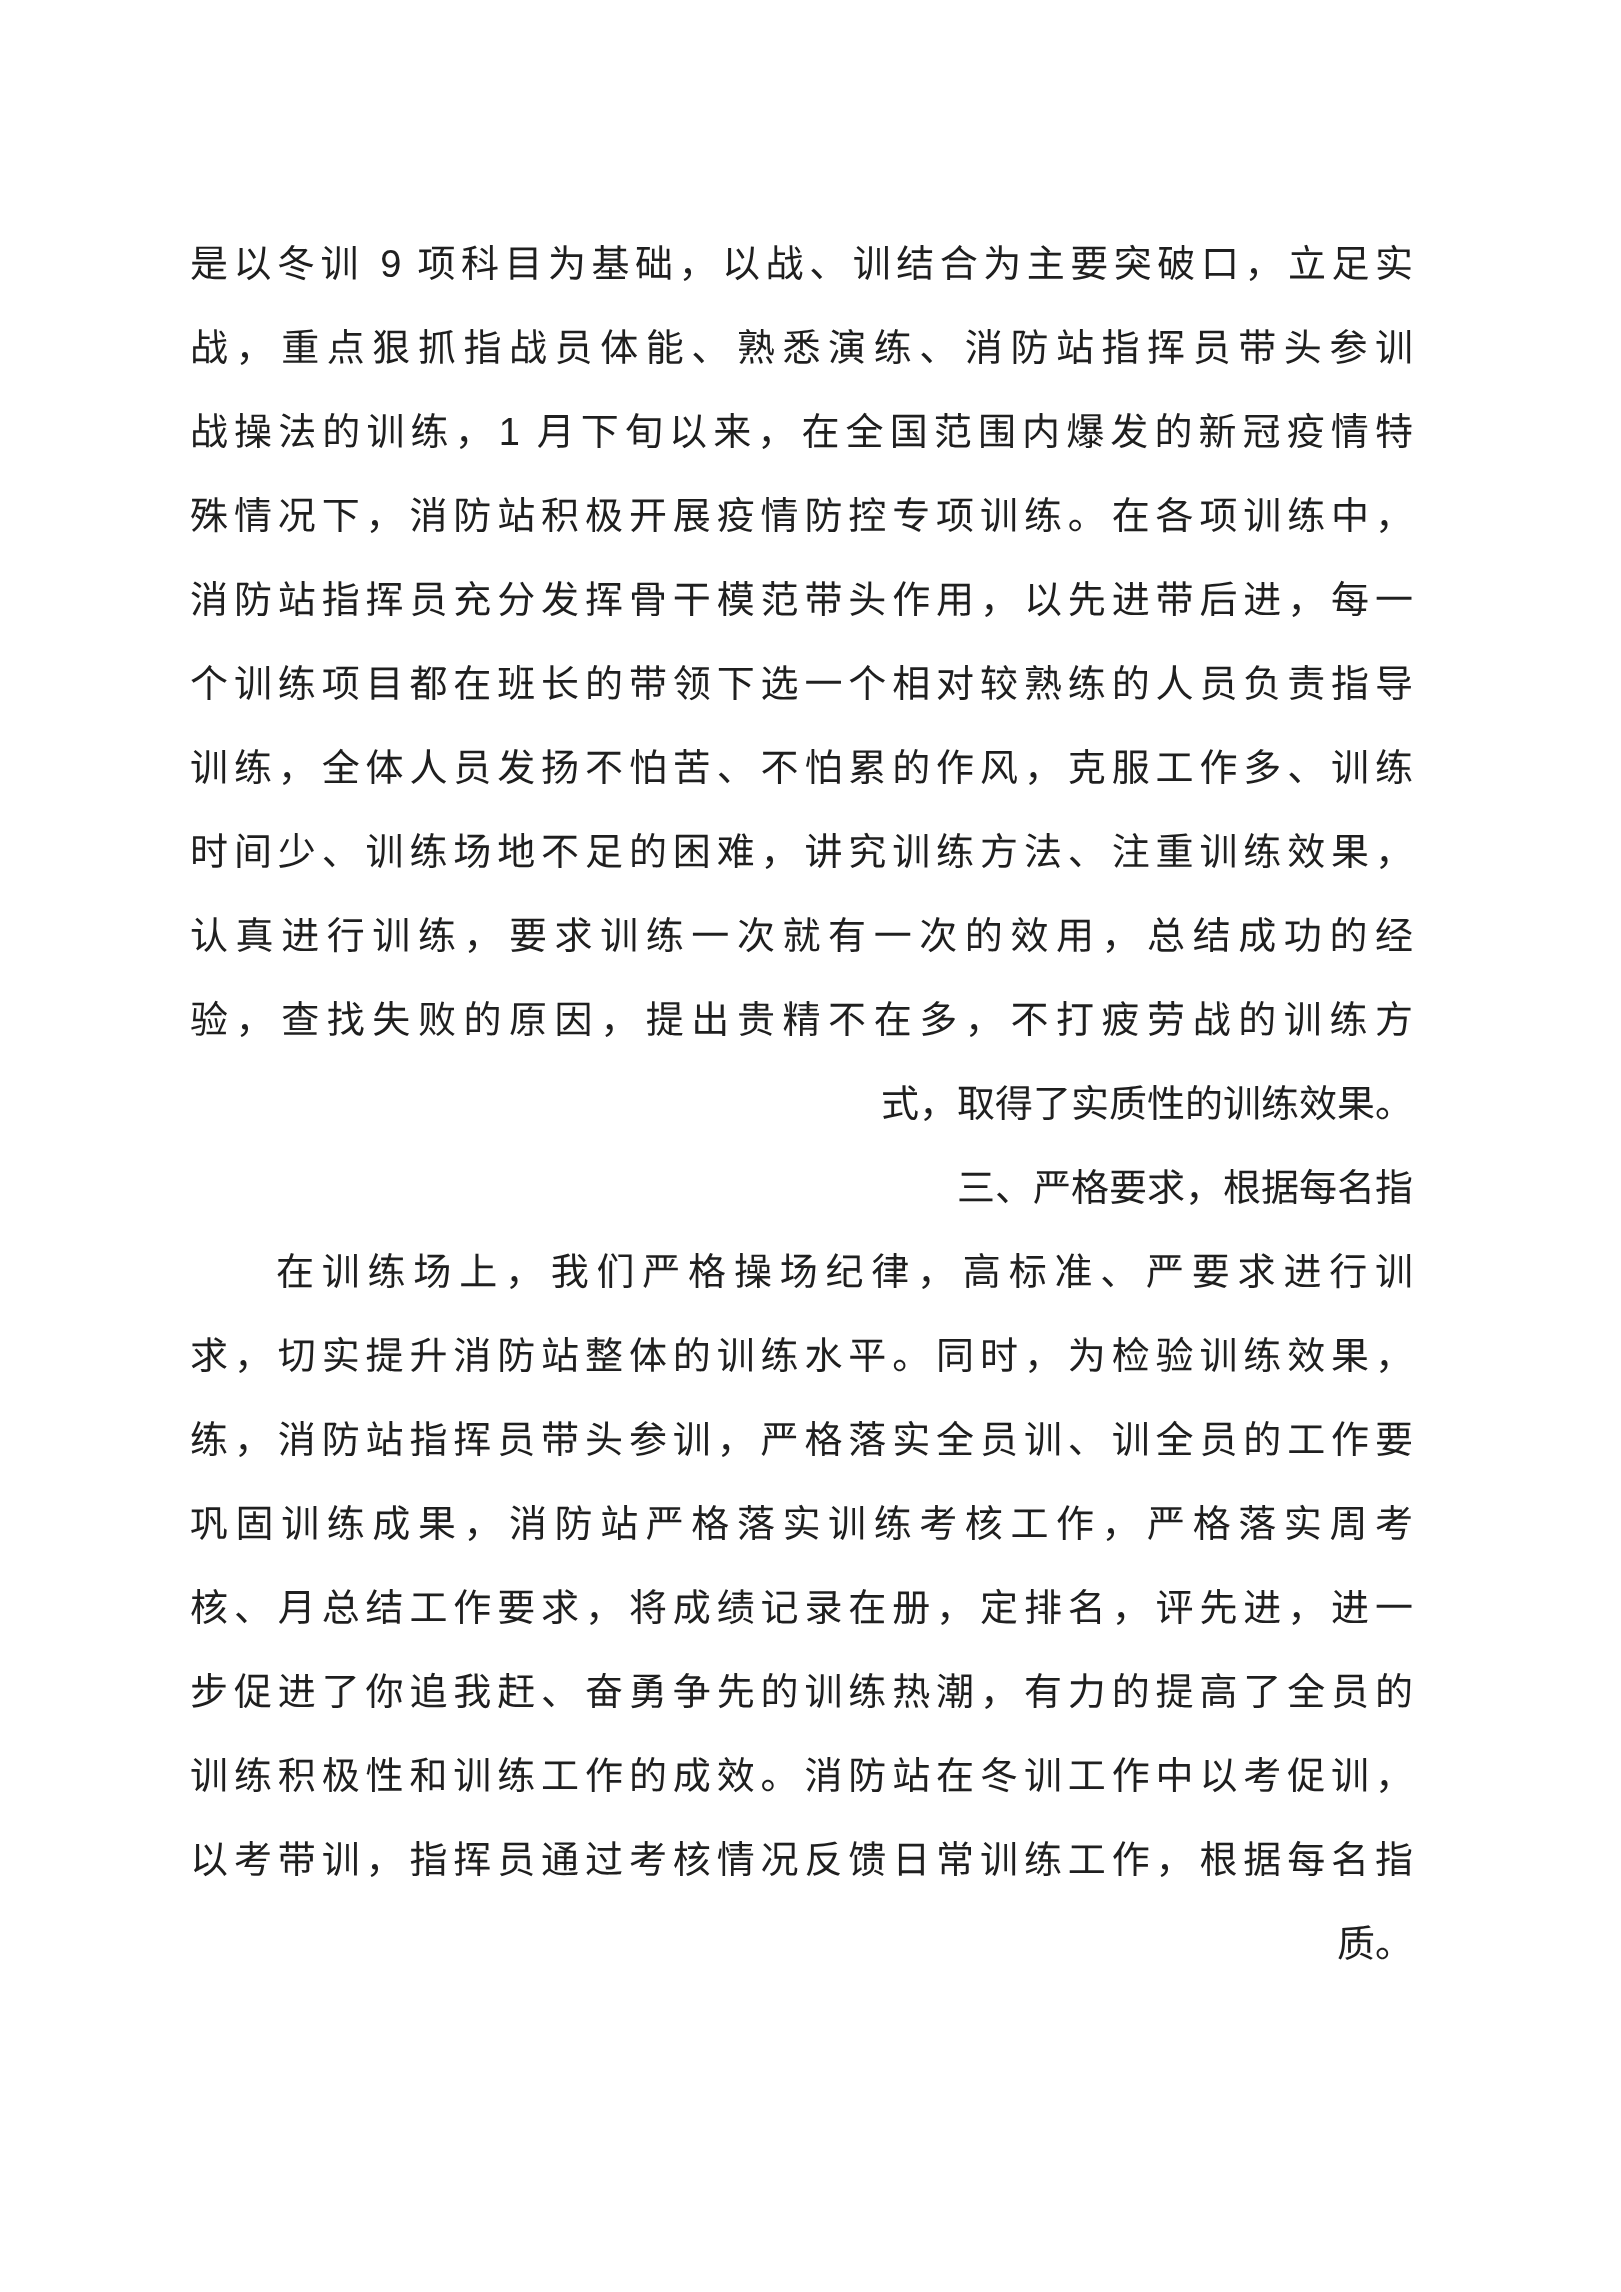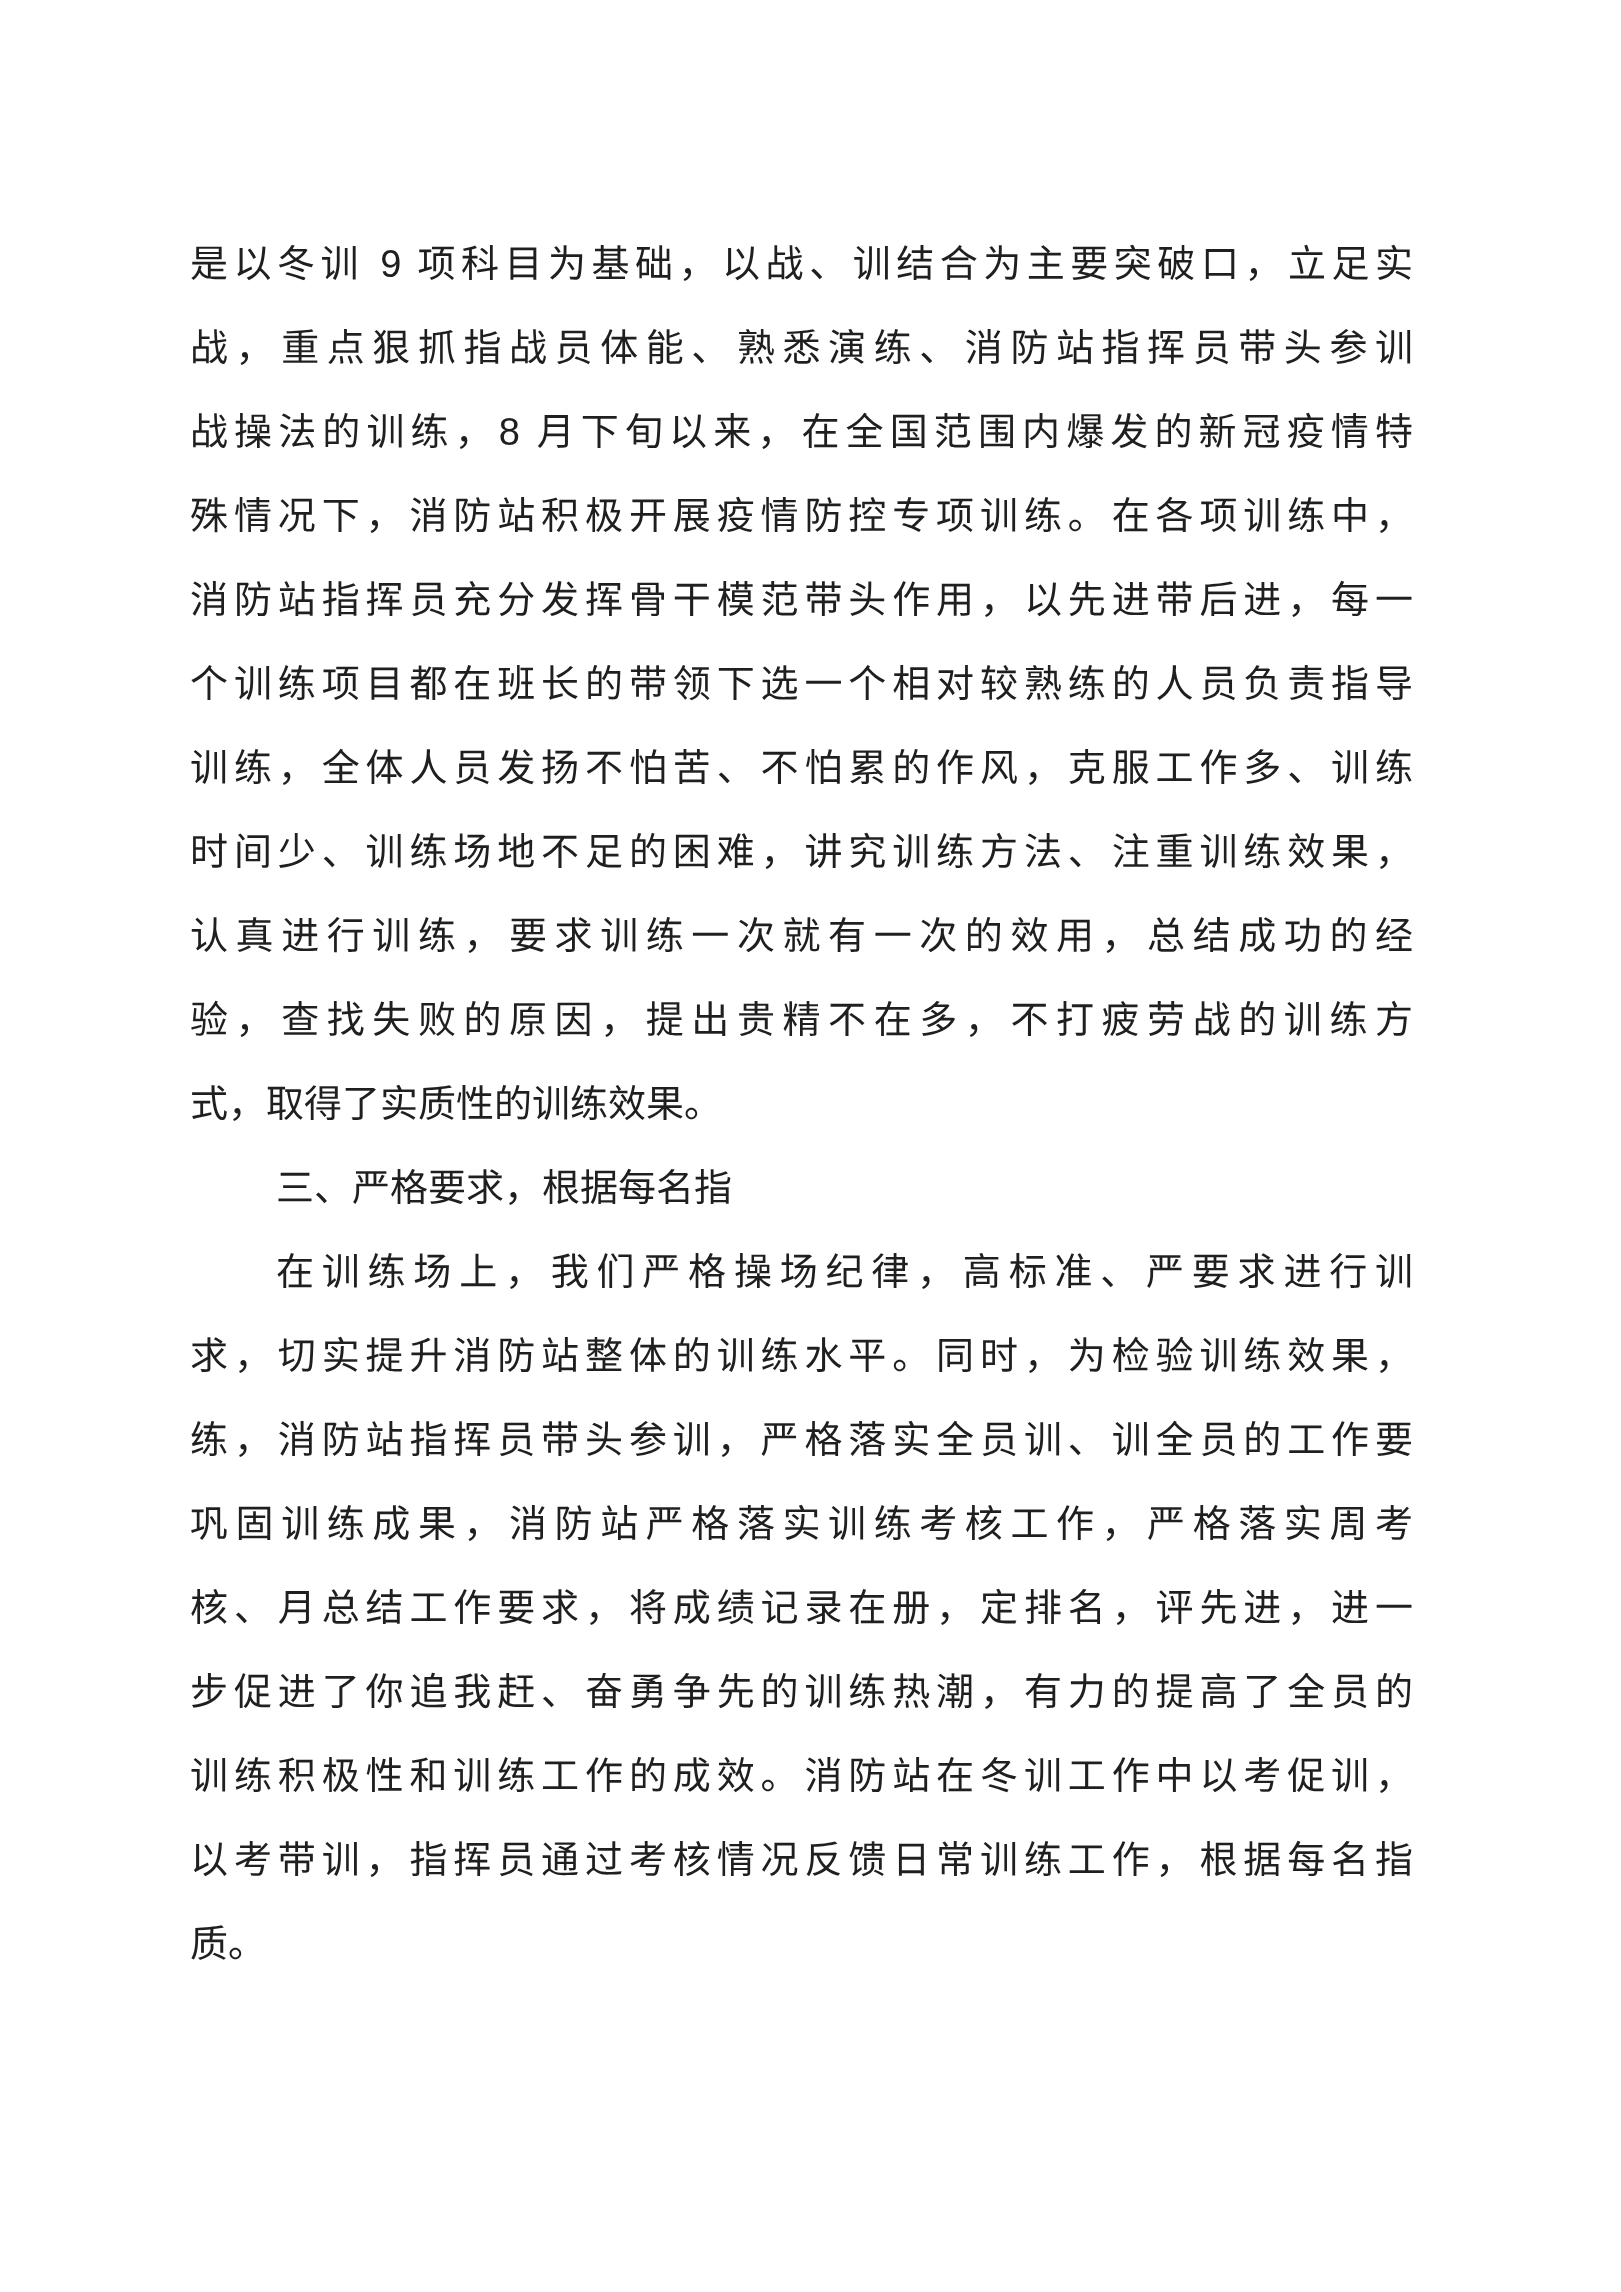--- a/index.html
+++ b/index.html
@@ -20,39 +20,39 @@
     position: absolute;
     top: 222px;
     left: 190px;
     width: 1223px;
     color: #1f1f1f;
     font-size: 38px;
     line-height: 84px;
   }
   .line {
     height: 84px;
-    text-align: left;
+    text-align: right;
   }
   .line.justify {
     text-align: justify;
     text-align-last: justify;
     -moz-text-align-last: justify;
   }
   .line.indent {
     text-indent: 86px;
   }
 </style>
 </head>
 <body>
 
 <div class="doc-page">
   <div class="doc-body">
       <div class="line justify">是以冬训 9 项科目为基础，以战、训结合为主要突破口，立足实</div>
       <div class="line justify">战，重点狠抓指战员体能、熟悉演练、消防站指挥员带头参训</div>
-      <div class="line justify">战操法的训练，8 月下旬以来，在全国范围内爆发的新冠疫情特</div>
+      <div class="line justify">战操法的训练，1 月下旬以来，在全国范围内爆发的新冠疫情特</div>
       <div class="line justify">殊情况下，消防站积极开展疫情防控专项训练。在各项训练中，</div>
       <div class="line justify">消防站指挥员充分发挥骨干模范带头作用，以先进带后进，每一</div>
       <div class="line justify">个训练项目都在班长的带领下选一个相对较熟练的人员负责指导</div>
       <div class="line justify">训练，全体人员发扬不怕苦、不怕累的作风，克服工作多、训练</div>
       <div class="line justify">时间少、训练场地不足的困难，讲究训练方法、注重训练效果，</div>
       <div class="line justify">认真进行训练，要求训练一次就有一次的效用，总结成功的经</div>
       <div class="line justify">验，查找失败的原因，提出贵精不在多，不打疲劳战的训练方</div>
       <div class="line">式，取得了实质性的训练效果。</div>
       <div class="line indent">三、严格要求，根据每名指</div>
       <div class="line justify indent">在训练场上，我们严格操场纪律，高标准、严要求进行训</div>

